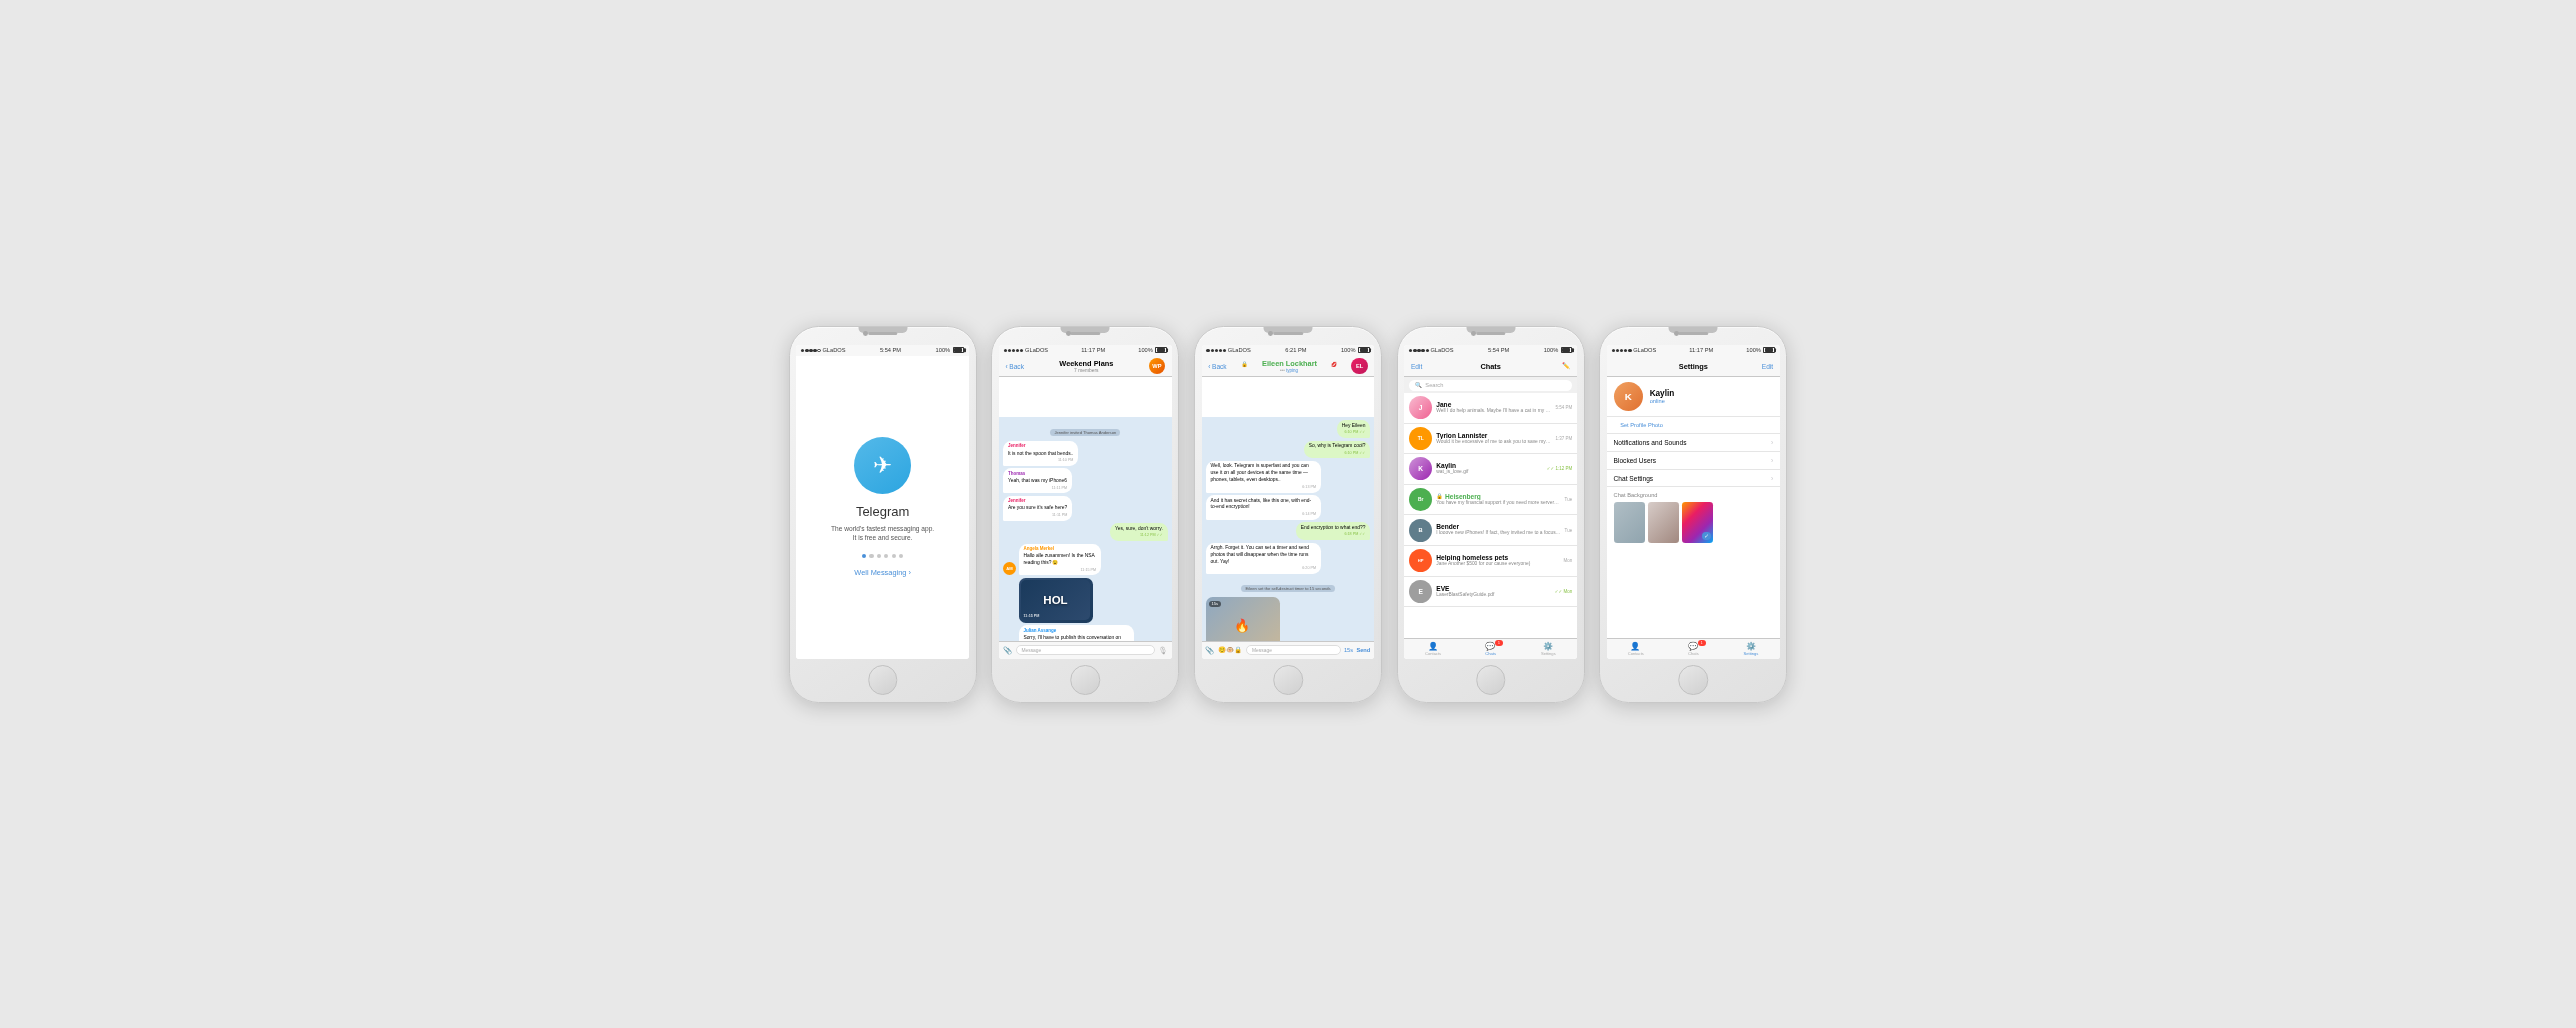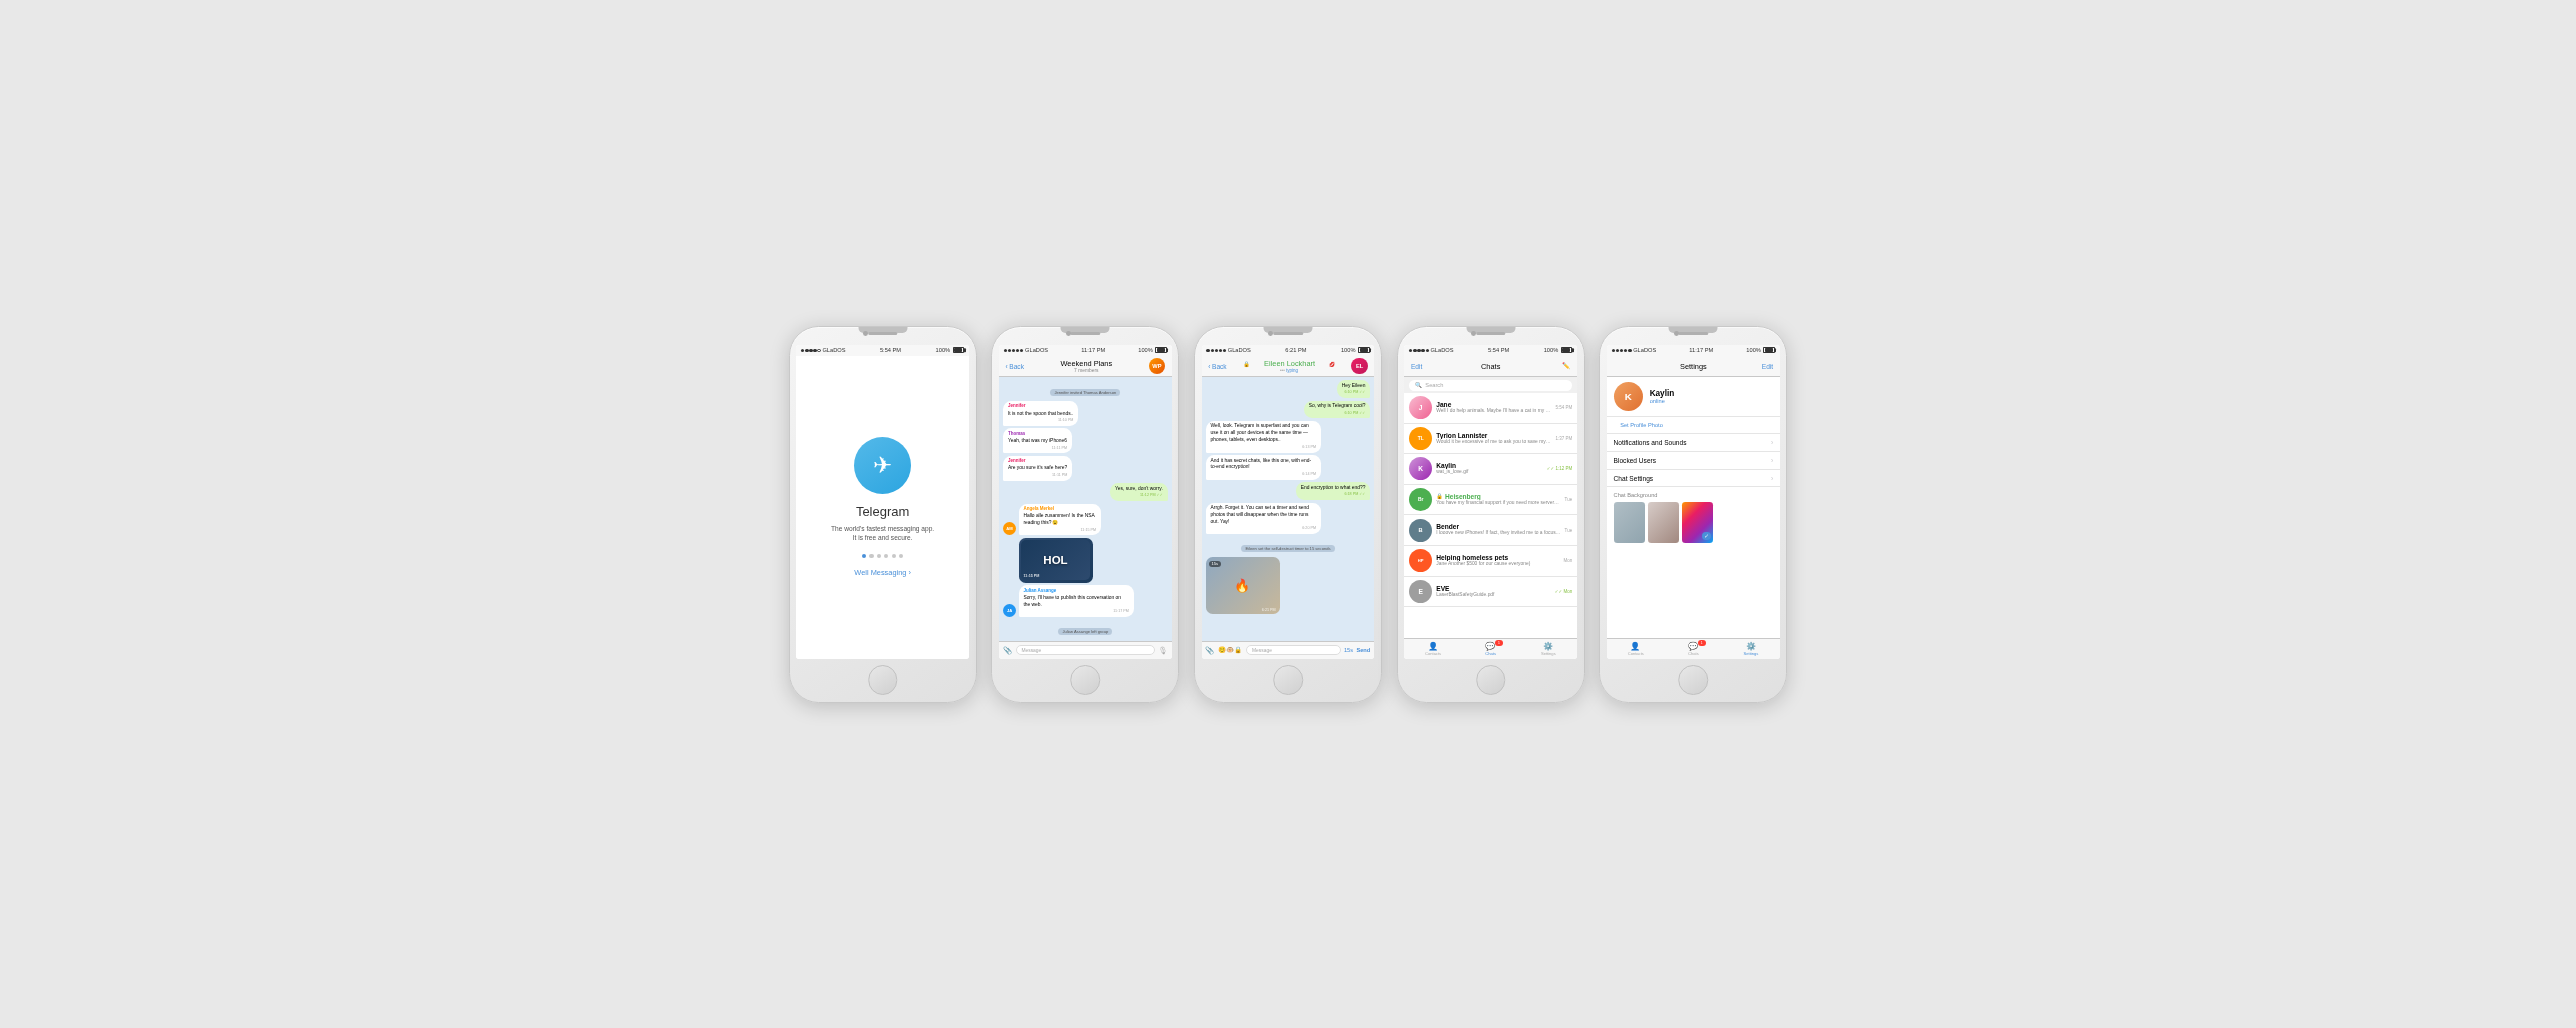--- a/index.html
+++ b/index.html
@@ -132,21 +132,21 @@
       align-items: center;
       justify-content: space-between;
       padding: 3.3px 6.6px;
       background: #f7f7f7;
       border-bottom: 0.4px solid #c8c8c8;
       flex-shrink: 0;
       height: 21px;
     }
     .nav-title {
       font-size: 7.4px;
-      font-weight: 400;
+      font-weight: 700;
       color: #000;
       text-align: center;
       flex: 1;
     }
     .nav-subtitle {
       font-size: 4.9px;
       color: #888;
       text-align: center;
     }
     .nav-title-group { display: flex; flex-direction: column; align-items: center; flex: 1; }
@@ -220,20 +220,21 @@
     
     .chat-messages {
       flex: 1;
       overflow: hidden;
       background: #dce9f5;
       padding: 3.3px 4.1px;
       display: flex;
       flex-direction: column;
       gap: 2.5px;
       position: relative;
+      margin-top: 40px;
     }
     .msg-row {
       display: flex;
       align-items: flex-end;
       gap: 2.5px;
     }
     .msg-row.right { justify-content: flex-end; }
     .msg-row.left { justify-content: flex-start; }
     .msg-avatar-small {
       width: 13px; height: 13px;

